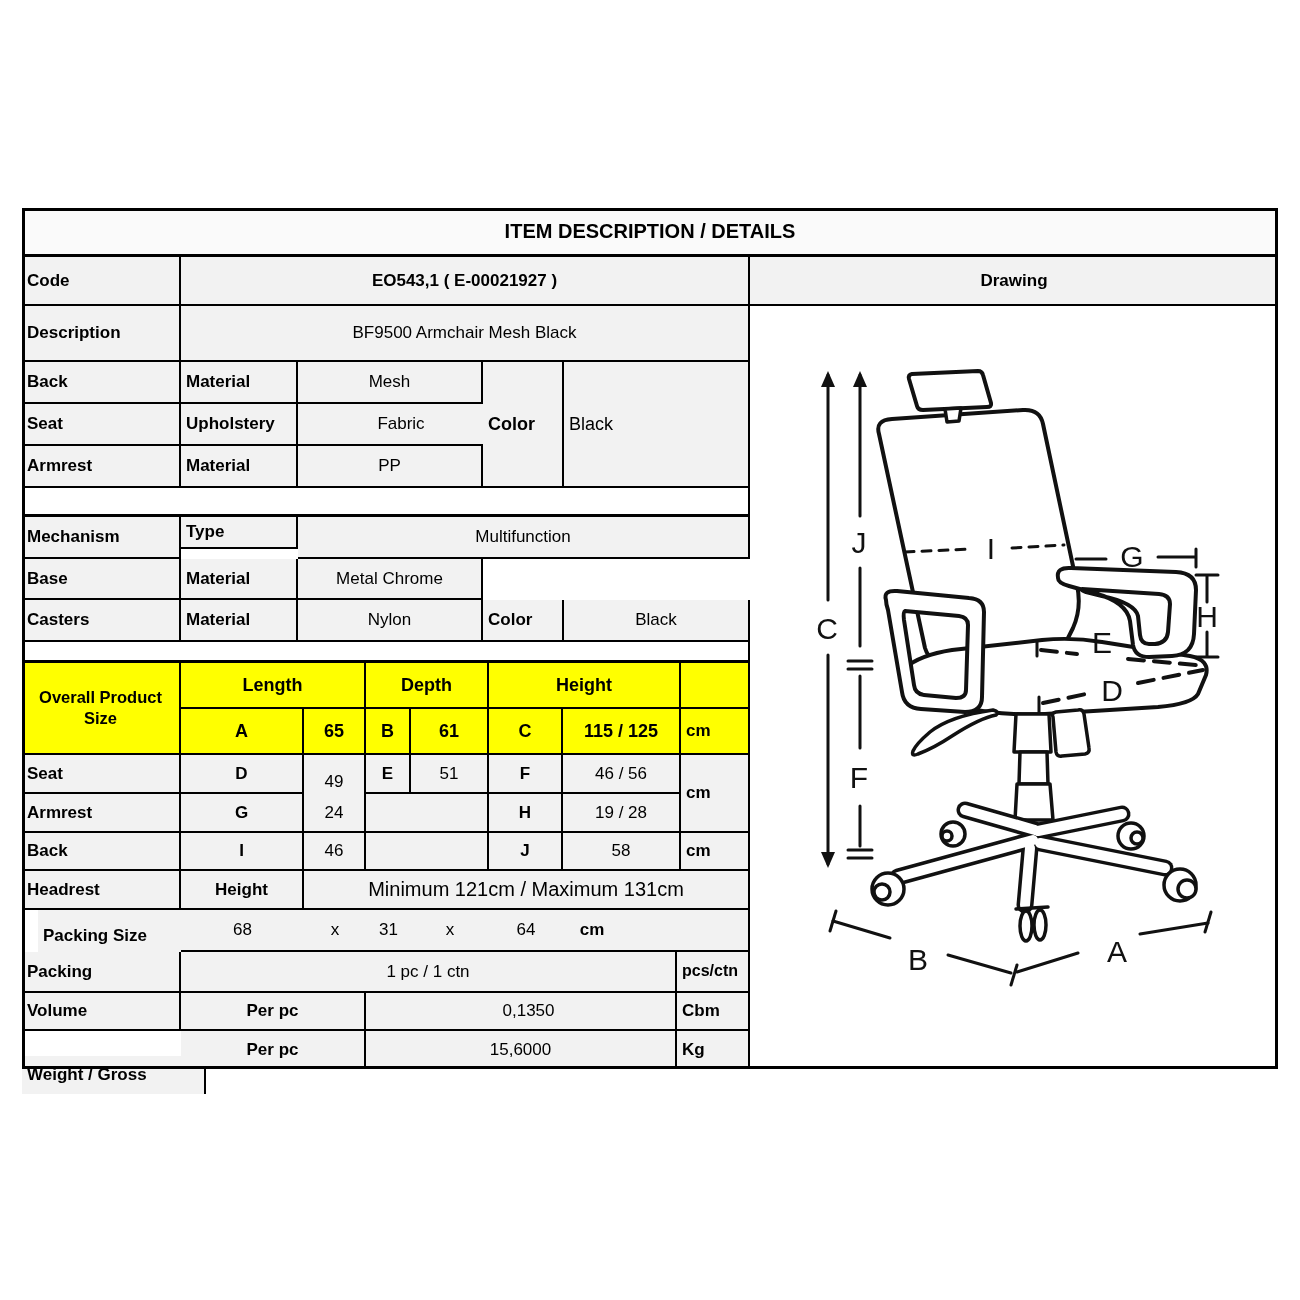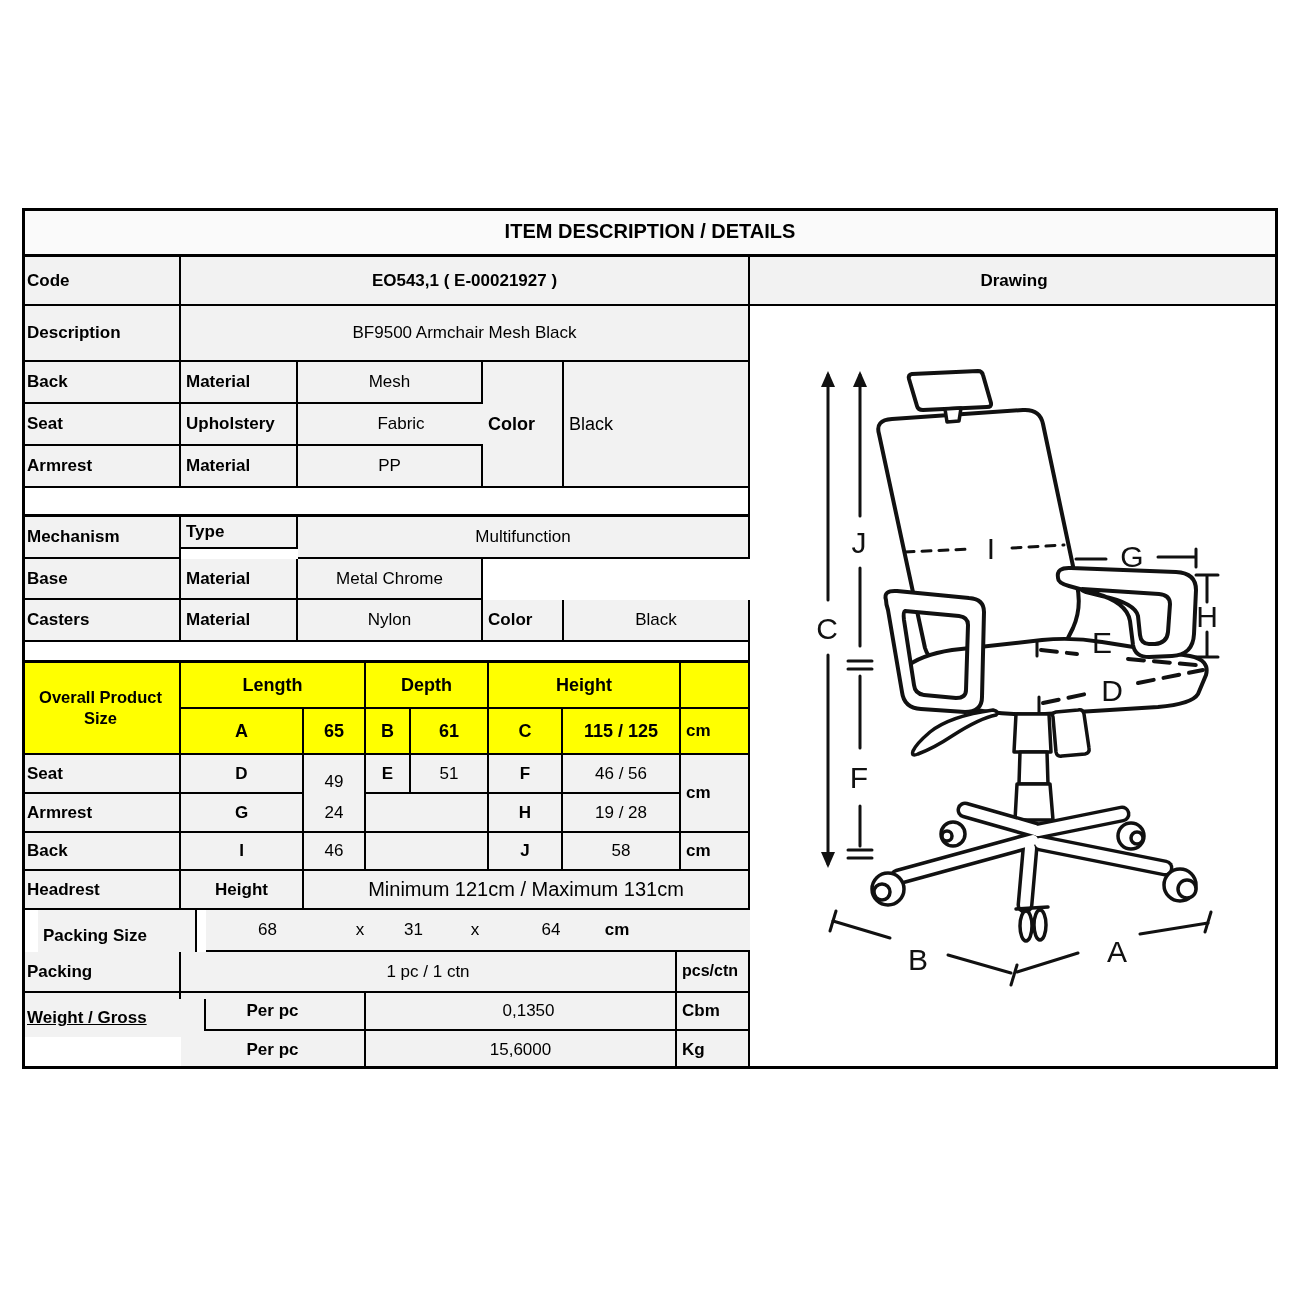--- a/index.html
+++ b/index.html
@@ -111,39 +111,39 @@
     <div class="cell" style="left:344px;top:625px;width:123px;height:38px;"></div>
     <div class="cell b ctr" style="left:467px;top:625px;width:74px;height:38px;">J</div>
     <div class="cell ctr" style="left:541px;top:625px;width:118px;height:38px;">58</div>
     <div class="cell b lp" style="left:659px;top:625px;width:69px;height:38px;">cm</div>
 
     <div class="cell b lp" style="left:0;top:663px;width:159px;height:39px;">Headrest</div>
     <div class="cell b ctr" style="left:159px;top:663px;width:123px;height:39px;">Height</div>
     <div class="cell ctr small" style="left:282px;top:663px;width:446px;height:39px;">Minimum 121cm / Maximum 131cm</div>
 
     <div class="cell b lp" style="left:0;top:702px;width:159px;height:53px;margin-left:16px;">Packing Size</div>
-    <div class="cell" style="left:159px;top:702px;width:569px;height:42px;margin-left:25px;">
+    <div class="cell" style="left:159px;top:702px;width:569px;height:42px;">
       <span class="abs" style="left:0;width:123px;">68</span>
       <span class="abs" style="left:123px;width:62px;">x</span>
       <span class="abs" style="left:185px;width:45px;">31</span>
       <span class="abs" style="left:230px;width:78px;">x</span>
       <span class="abs" style="left:308px;width:74px;">64</span>
       <span class="abs b" style="left:386px;width:50px;">cm</span>
     </div>
 
     <div class="cell b lp" style="left:0;top:744px;width:159px;height:41px;">Packing</div>
     <div class="cell ctr" style="left:159px;top:744px;width:496px;height:41px;">1 pc / 1 ctn</div>
     <div class="cell b lp" style="left:655px;top:744px;width:73px;height:41px;font-size:16px;">pcs/ctn</div>
 
     <div class="cell b lp" style="left:0;top:785px;width:159px;height:38px;">Volume</div>
     <div class="cell b ctr" style="left:159px;top:785px;width:185px;height:38px;">Per pc</div>
     <div class="cell ctr" style="left:344px;top:785px;width:311px;height:38px;padding-left:16px;">0,1350</div>
     <div class="cell b lp" style="left:655px;top:785px;width:73px;height:38px;">Cbm</div>
 
-    <div class="cell b lp nbb" style="left:0;top:791px;width:184px;height:38px;text-decoration:underline;">Weight / Gross</div>
+    <div class="cell b lp nbb" style="left:0;top:848px;width:184px;height:38px;">Weight / Gross</div>
     <div class="cell b ctr nbb" style="left:159px;top:823px;width:185px;height:38px;">Per pc</div>
     <div class="cell ctr nbb" style="left:344px;top:823px;width:311px;height:38px;">15,6000</div>
     <div class="cell b lp nbb" style="left:655px;top:823px;width:73px;height:38px;">Kg</div>
 
     <div style="position:absolute;left:728px;top:98px;width:528px;height:763px;background:#fff;">
       <svg width="528" height="763" viewBox="750 306 528 763">
         <g stroke="#111" fill="none" stroke-linecap="round" stroke-linejoin="round">
 
           <path stroke-width="4" fill="#fff" d="M879,434 Q875,420 892,419 L1023,410 Q1040,409 1043,424 L1077,585 Q1082,608 1073,628 L1062,650 Q1057,657 1046,658 L948,664 Q930,664 925,648 Z"></path>
 

